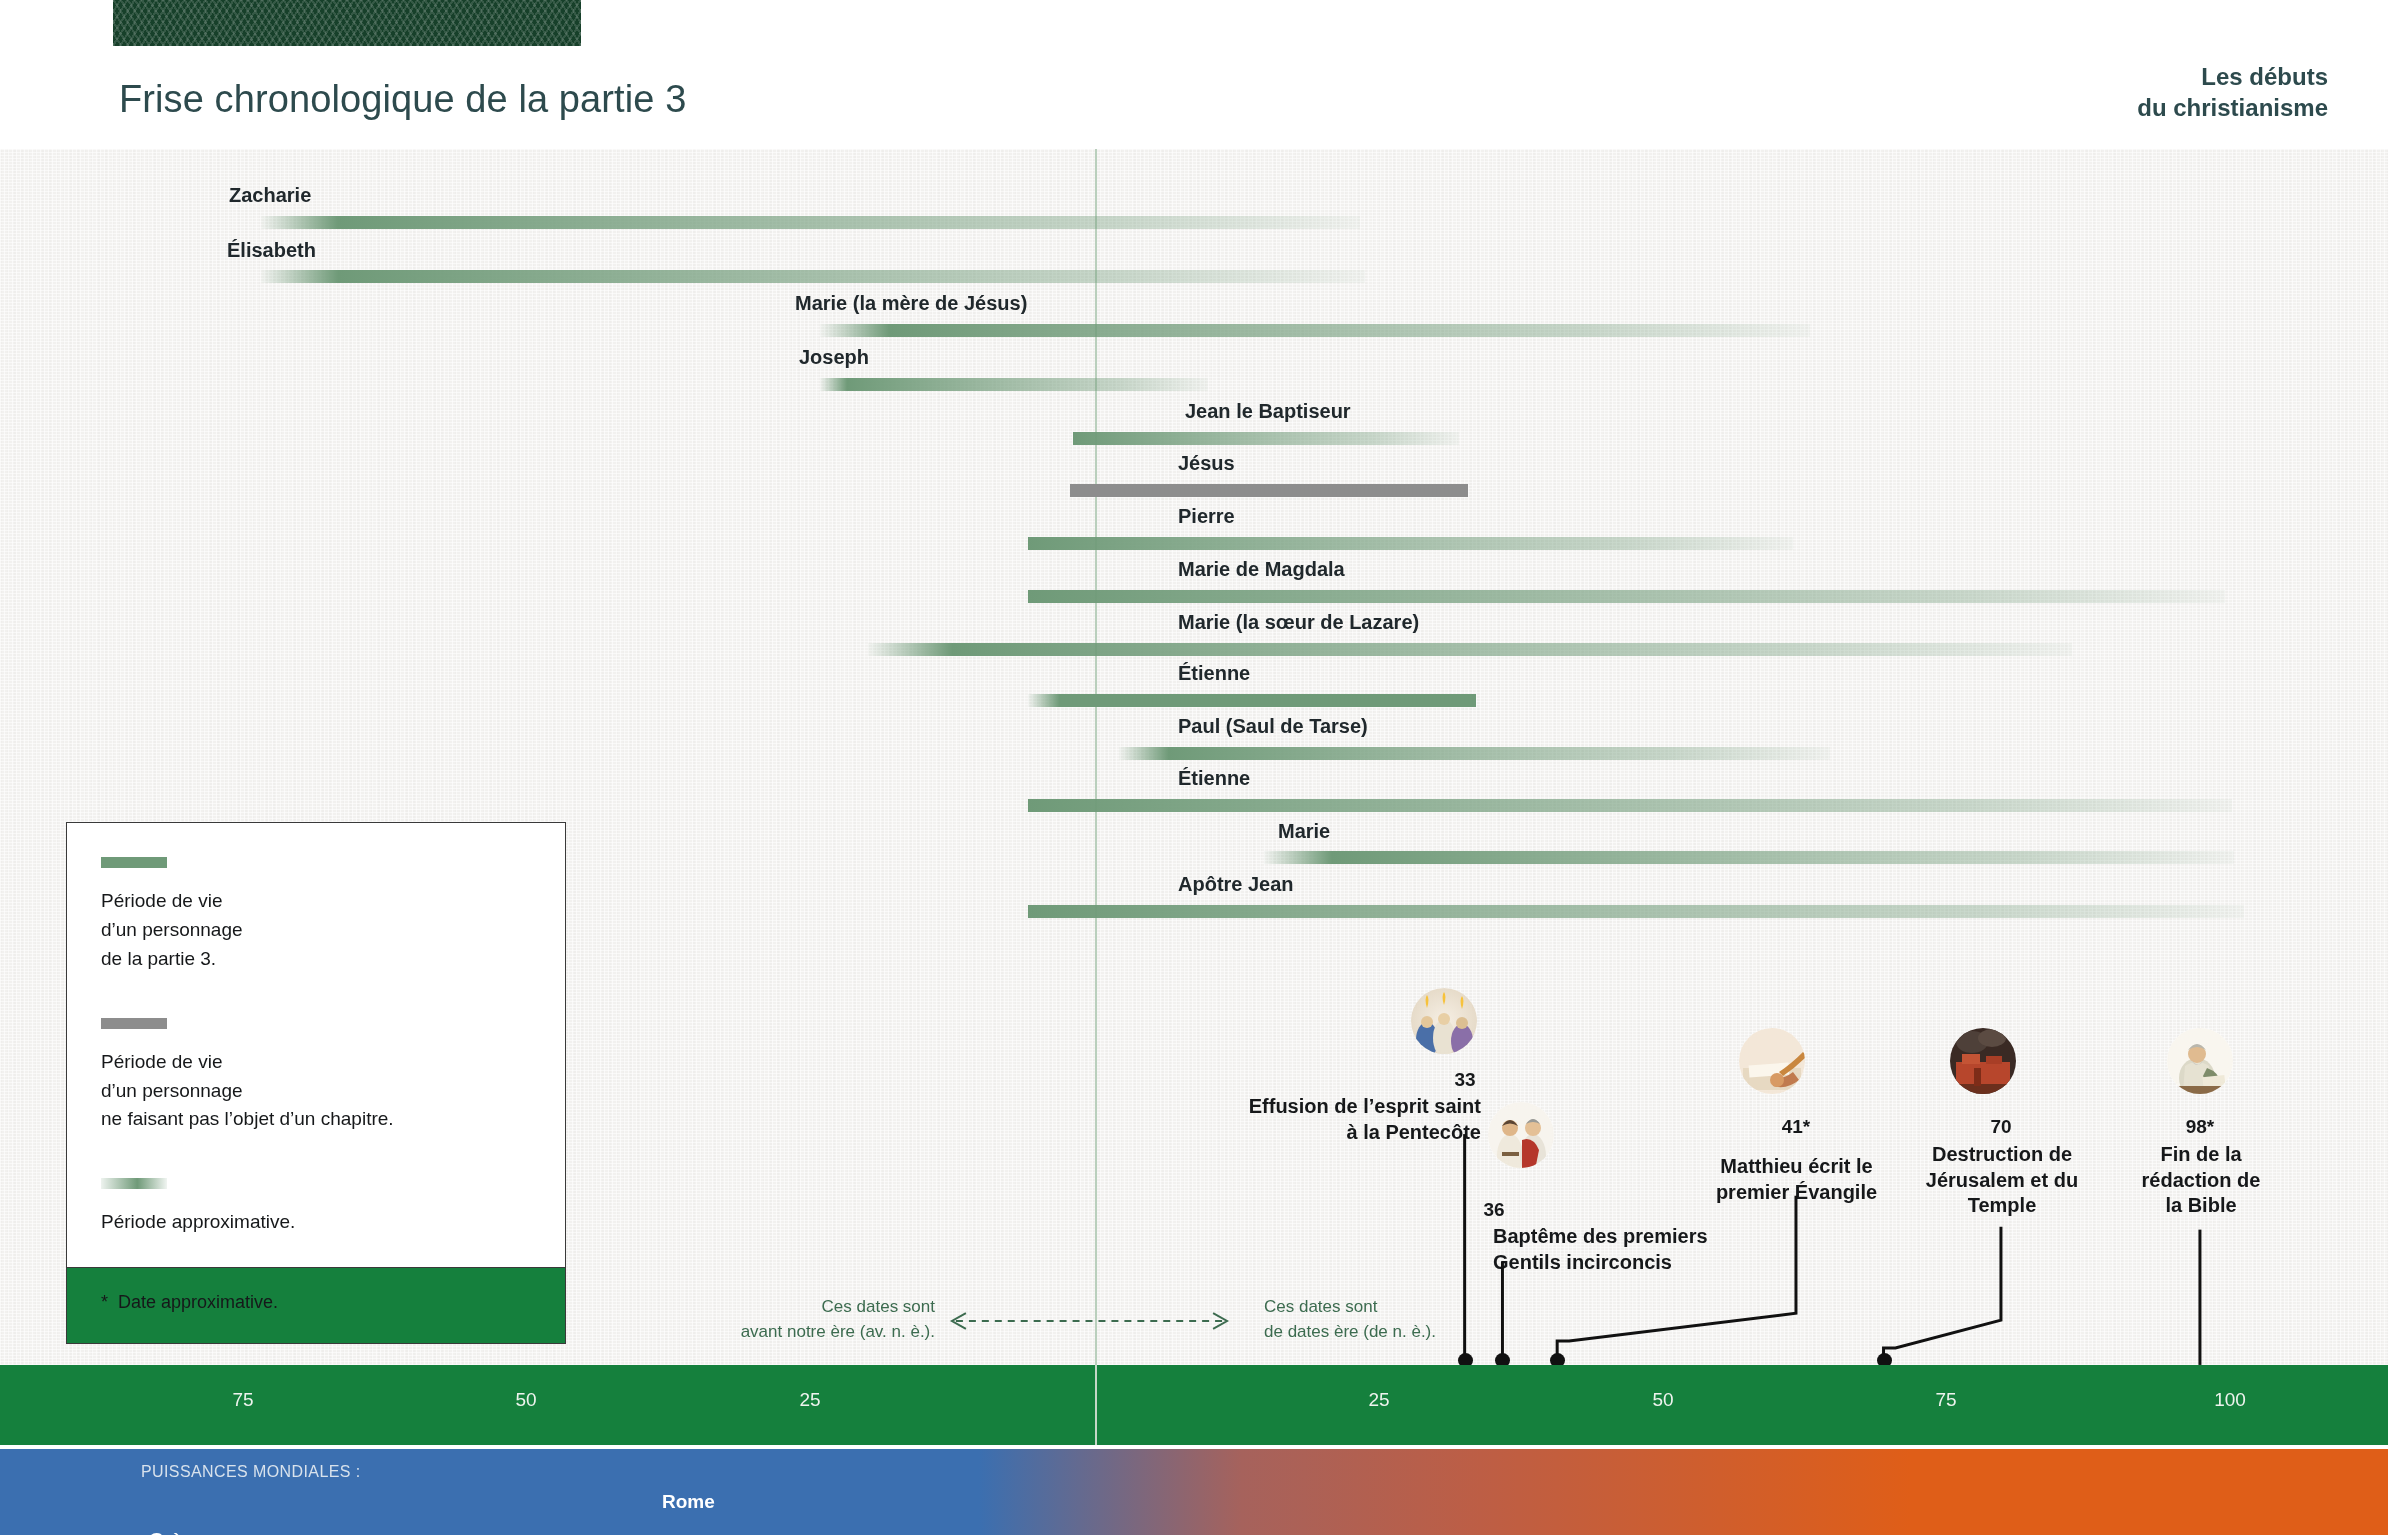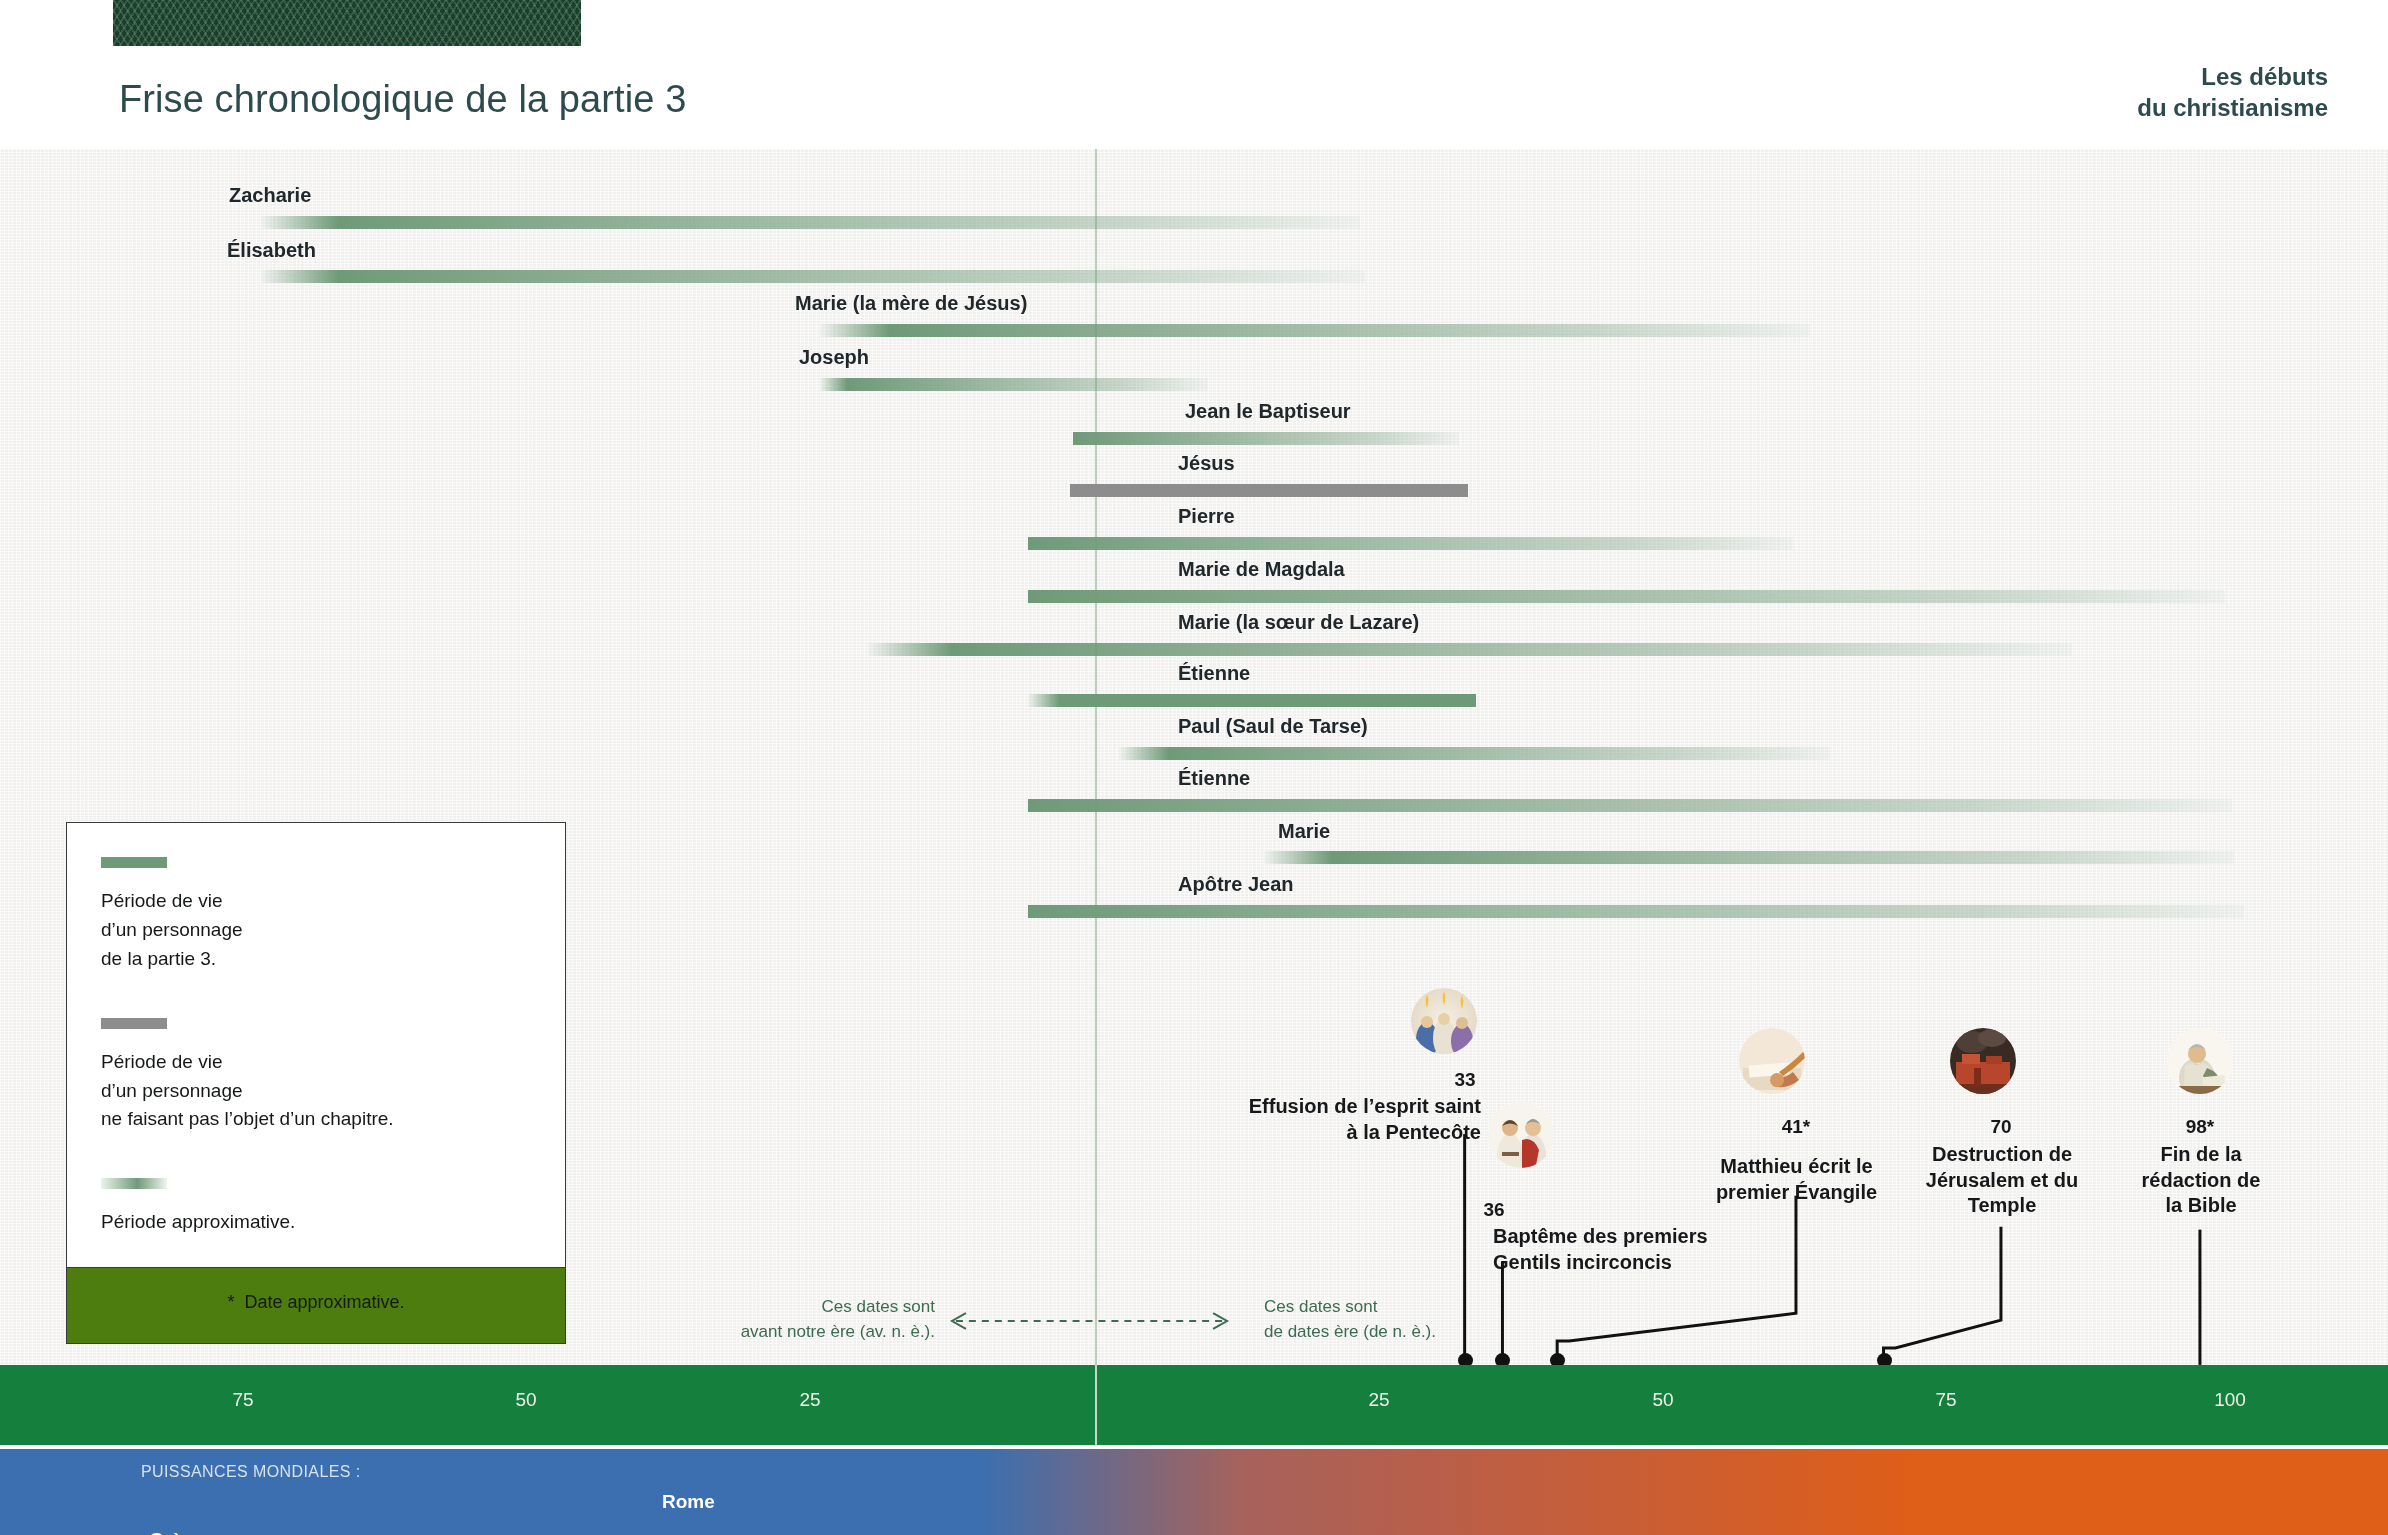--- a/index.html
+++ b/index.html
@@ -59,22 +59,22 @@
     border:1.5px solid #3a3a3a;background:#ffffff;
   }
   .legend-body{padding:34px 34px 30px 34px;min-height:376px;box-sizing:border-box;}
   .legend-swatch{width:66px;height:11px;margin-bottom:19px;}
   .legend-swatch.green{background:#6f9a78;}
   .legend-swatch.grey{background:#8d8d8d;}
   .legend-swatch.fade{background:linear-gradient(90deg,rgba(111,154,120,.12) 0%,#6f9a78 55%,rgba(111,154,120,.10) 100%);}
   .legend-text{font-size:19px;color:#16181a;line-height:1.52;margin:0 0 44px 0;}
   .legend-text:last-child{margin-bottom:0;}
   .legend-foot{
-    border-top:1.5px solid #3a3a3a;background:#4d7c0f;
-    padding:24px 34px 30px 34px;font-size:18px;color:#16181a;text-align:center;
+    border-top:1.5px solid #3a3a3a;background:#15803d;
+    padding:24px 34px 30px 34px;font-size:18px;color:#16181a;
   }
   .legend-foot .ast{margin-right:10px;}
   .ev-img{
     border-radius:50%;overflow:hidden;position:absolute;
     background:#ffffff;
   }
   .ev-year{
     position:absolute;font-size:19px;font-weight:bold;color:#16181a;text-align:center;
     white-space:nowrap;
   }

